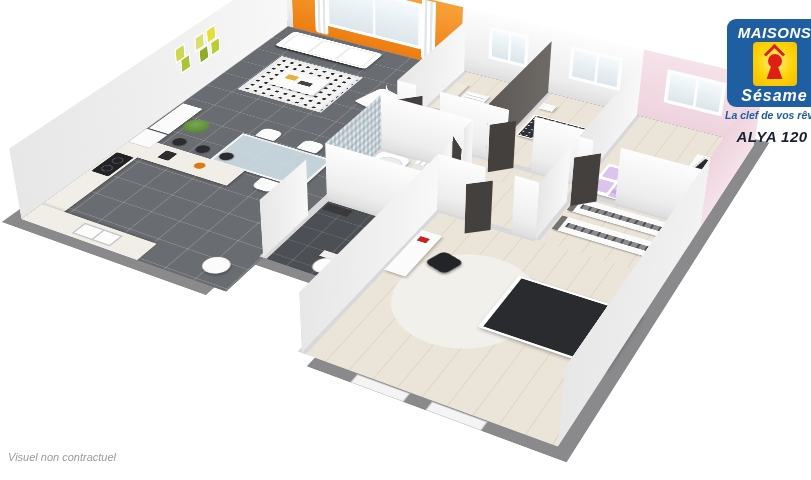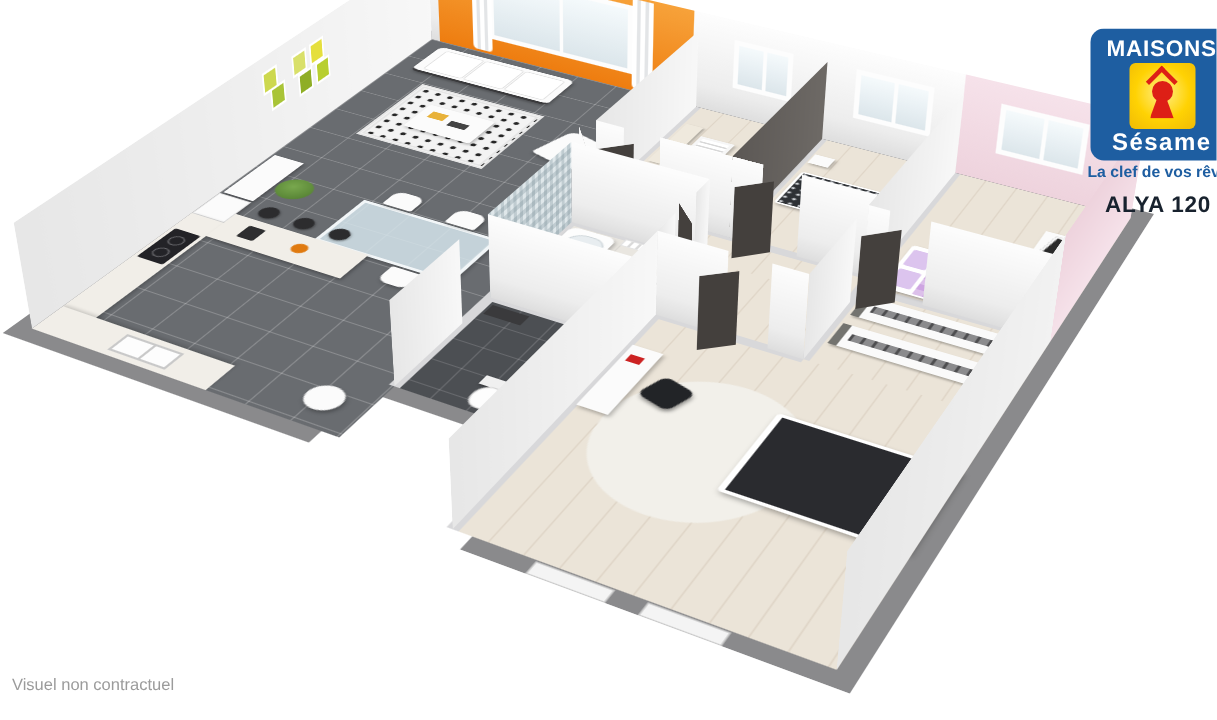--- a/index.html
+++ b/index.html
@@ -1,16 +1,16 @@
 <!DOCTYPE html>
 <html><head>
 <meta charset="utf-8">
 <style>
   html,body{margin:0;padding:0;background:#fff;font-family:"Liberation Sans",sans-serif;}
-  .page{position:relative;width:811px;height:480px;overflow:hidden;background:#ffffff;}
+  .page{position:relative;width:811px;height:480px;overflow:hidden;background:#ffffff;font-style:italic;}
 
   
   .scene{position:absolute;left:0;top:0;width:811px;height:480px;perspective:1400px;perspective-origin:48% 40%;}
   .plan{position:absolute;left:103px;top:-70px;width:580px;height:520px;
         transform:rotateX(57deg) rotateZ(29deg);transform-style:preserve-3d;}
   
   .flat{position:absolute;left:-13px;top:-13px;width:606px;height:546px;}
   .base{position:absolute;left:0;top:0;width:606px;height:546px;background:#8a8a8c;
         clip-path:polygon(0px 0px,606px 0px,606px 546px,371px 546px,371px 446px,240px 446px,240px 506px,0px 506px);}
   .pz{position:absolute;left:13px;top:13px;width:580px;height:520px;}

